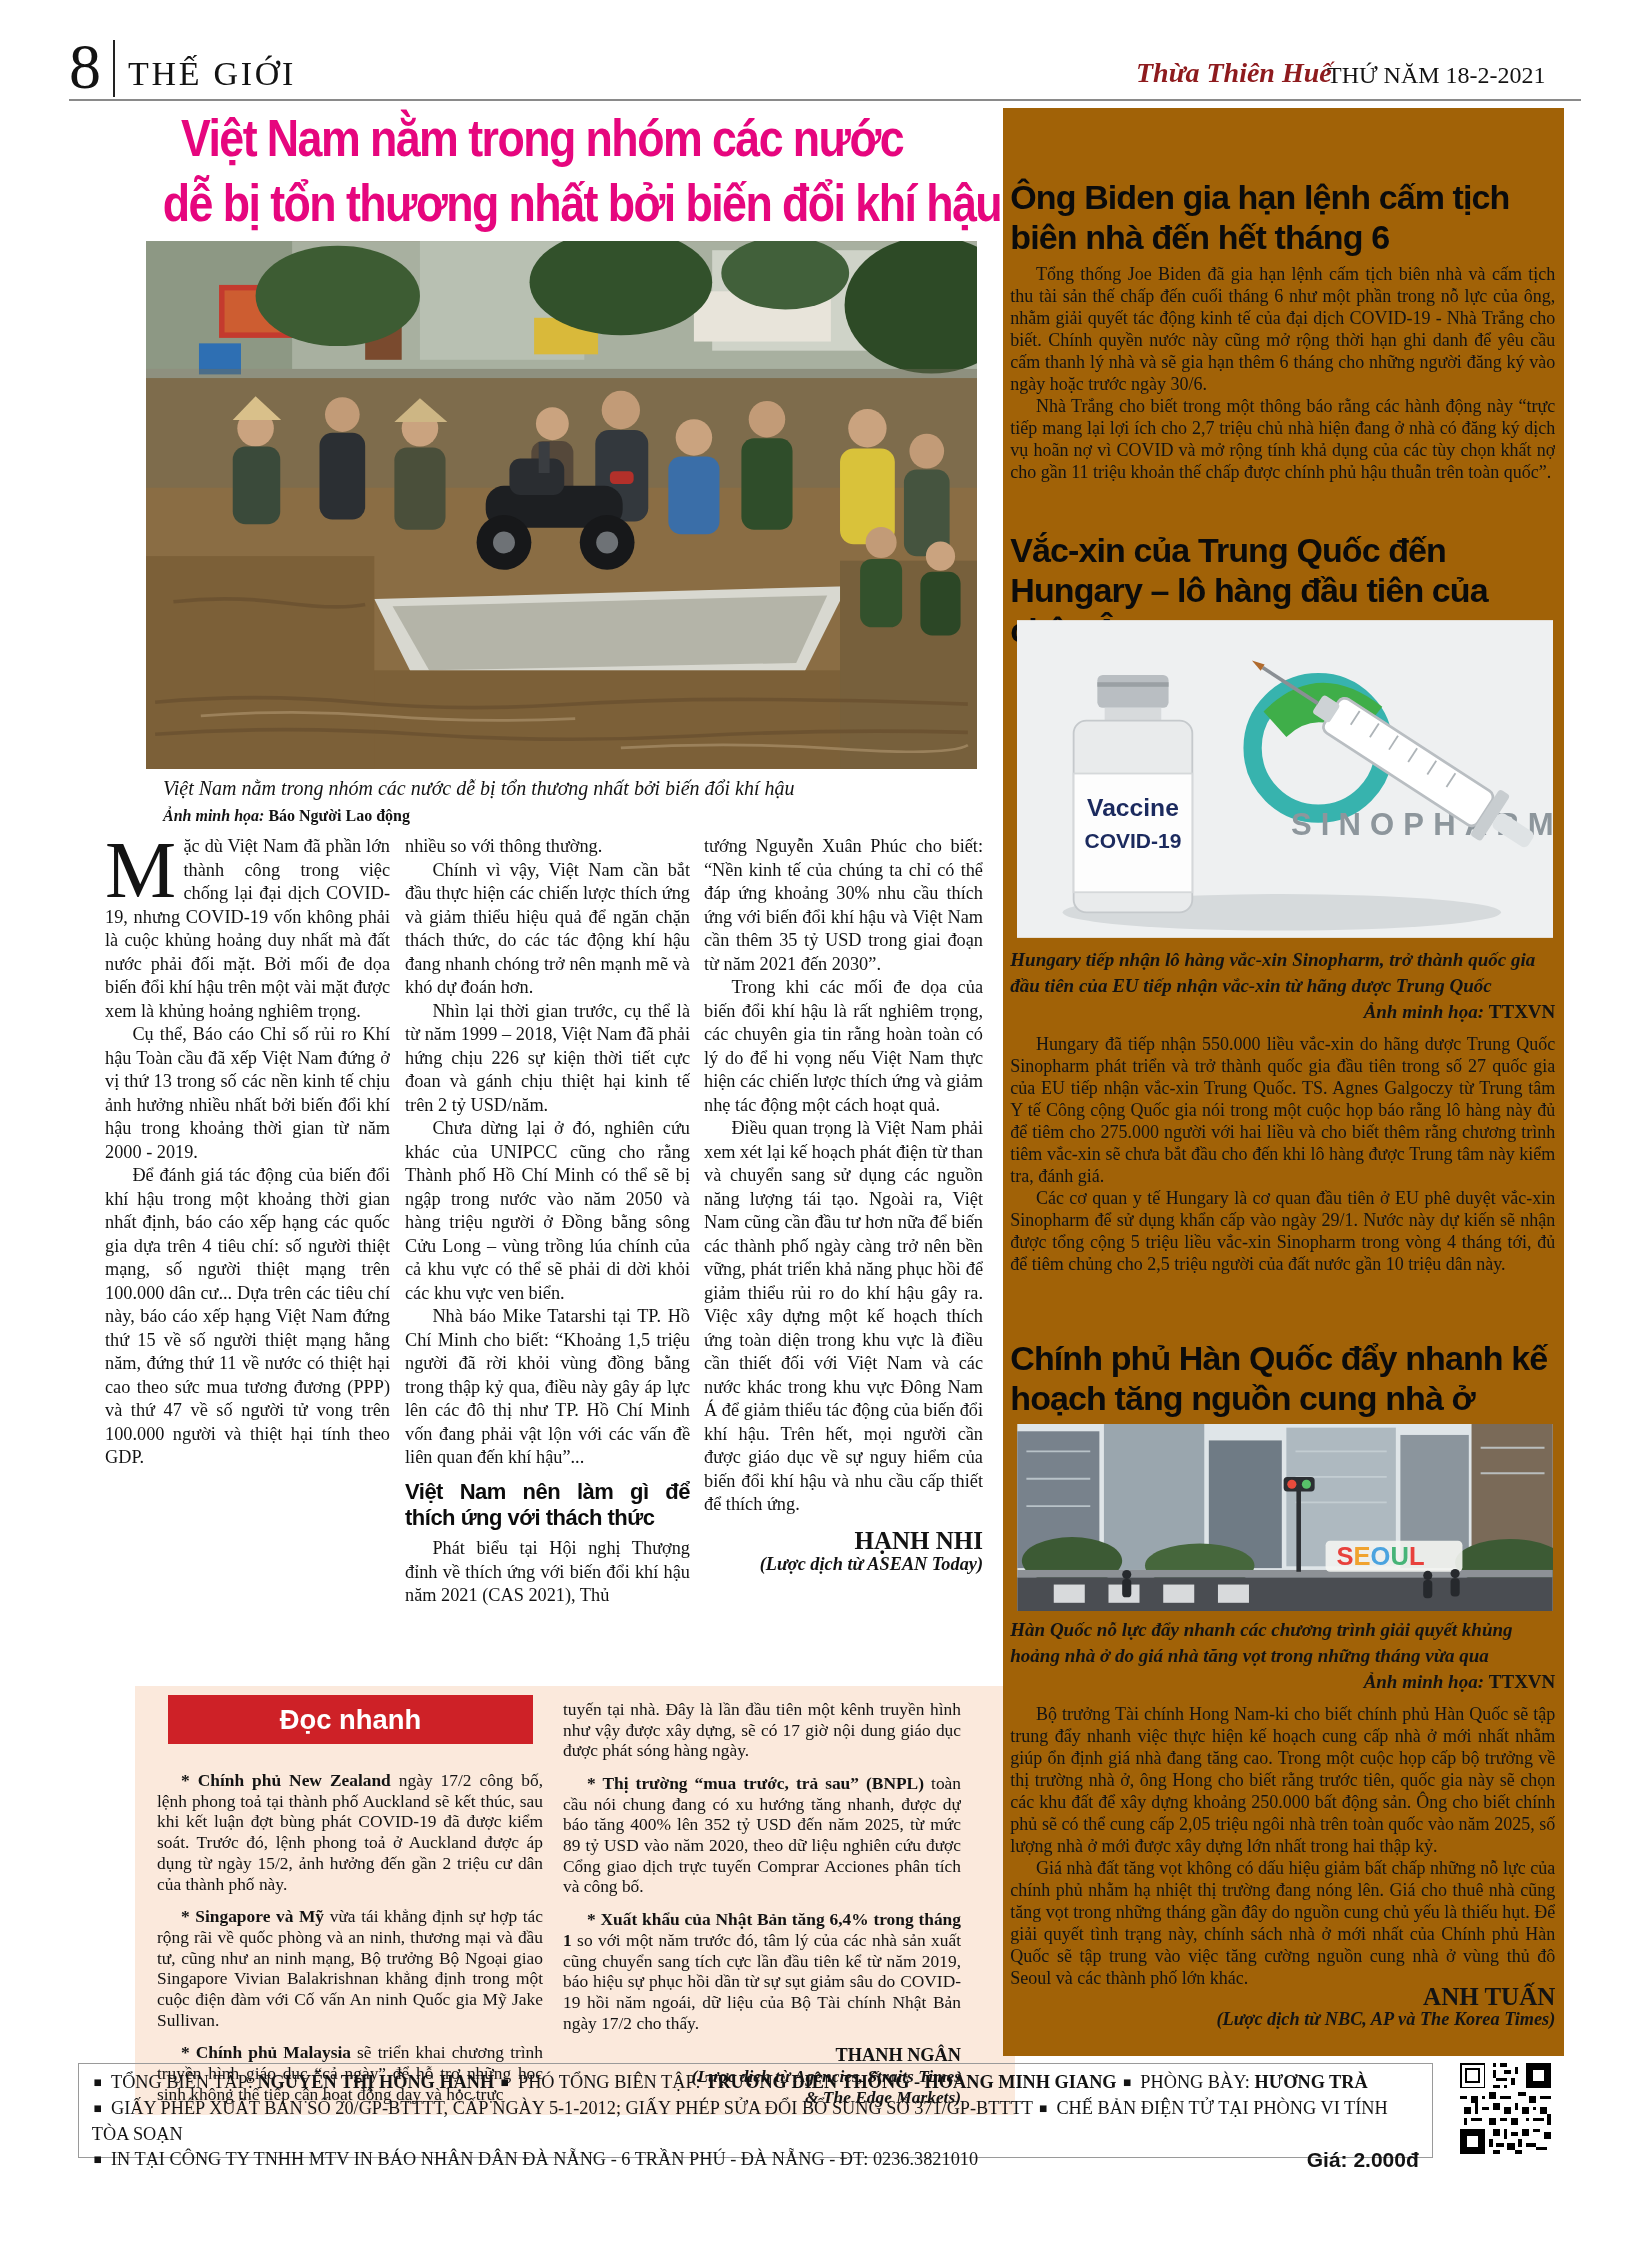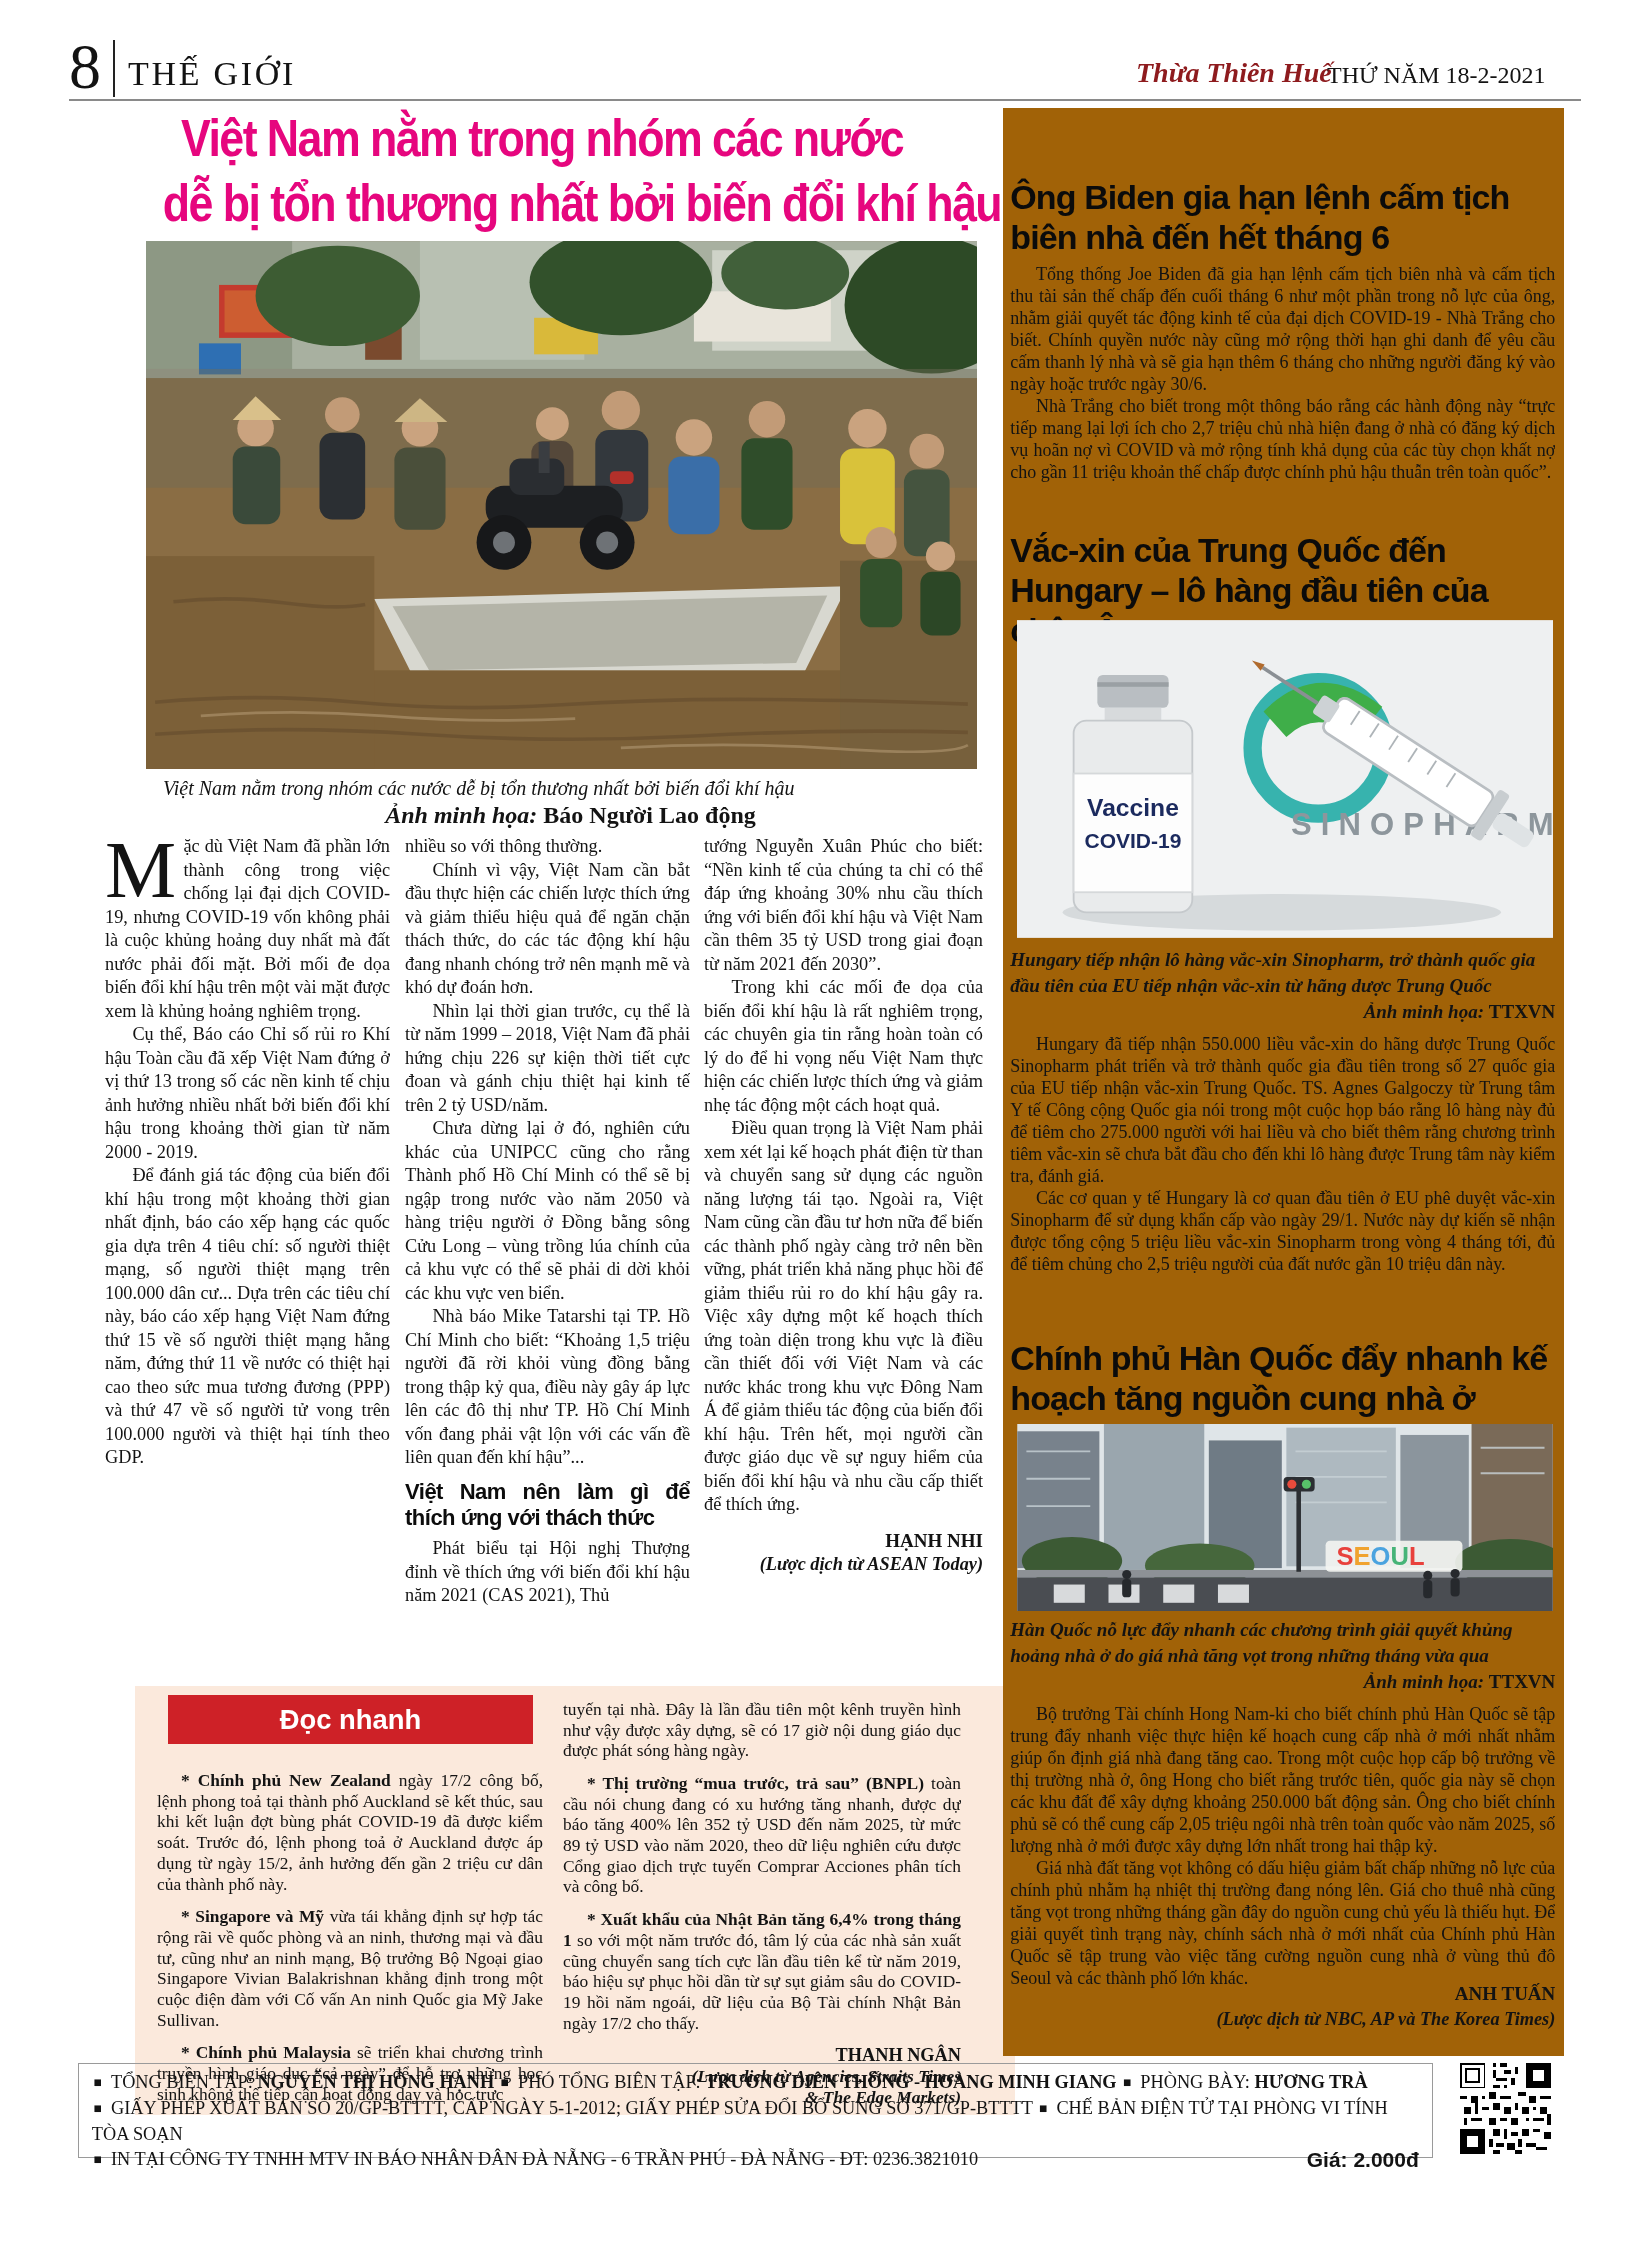--- a/index.html
+++ b/index.html
@@ -14,30 +14,30 @@
   .hdr-vline{width:1.8px;background:#222;}
   .brand{font-size:28px;font-weight:bold;font-style:italic;}
   .issue-date{font-size:24px;}
   .hdr-rule{height:1.8px;background:#8a8a8a;}
   
   .headline{text-align:center;}
   .headline span{display:block;white-space:nowrap;transform:scaleX(.86);transform-origin:50% 50%;
     font-family:"Liberation Sans","DejaVu Sans",sans-serif;font-weight:800;font-size:52px;
     letter-spacing:-1.8px;line-height:65px;}
   .lead-caption{font-size:20px;font-style:italic;line-height:27.4px;}
-  .lead-credit{font-size:24px;text-align:center;line-height:27.4px;}
+  .lead-credit{font-size:16px;text-align:left;line-height:27.4px;}
   .lead-credit .lbl{font-style:italic;font-weight:bold;}
   .lead-credit .val{font-weight:bold;}
   .body-col{font-size:18.3px;line-height:23.5px;text-align:justify;overflow:hidden;}
   .body-col p{text-indent:27.4px;}
   .body-col p.noindent{text-indent:0;}
   .dropcap{float:left;font-size:80px;line-height:62px;padding:3.7px 7.3px 0 0;}
   .subhead{font-family:"Liberation Sans","DejaVu Sans",sans-serif;font-weight:bold;
     font-size:22px;line-height:26.5px;letter-spacing:-0.5px;margin:9.1px 0 5.5px 0;color:#0c0c0c;}
-  .sig-author{font-weight:bold;font-size:19px;text-align:right;margin-top:12.8px;}
+  .sig-author{font-weight:bold;font-size:25px;text-align:right;margin-top:12.8px;}
   .sig-source{font-weight:bold;font-style:italic;font-size:18.3px;text-align:right;}
   
   .quick-box{background:#fbe9dc;}
   .ribbon{background:#ce2127;color:#ffffff;font-weight:bold;font-size:27.4px;
     display:flex;align-items:center;justify-content:center;}
   .quick-col{font-size:17.4px;line-height:20.7px;text-align:justify;overflow:hidden;}
   .quick-col p{text-indent:24px;margin-bottom:12px;}
   .quick-col p.noindent{text-indent:0;}
   .quick-col b{font-weight:bold;}
   .q-author{font-weight:bold;font-size:18.3px;text-align:right;margin-top:3.7px;}

